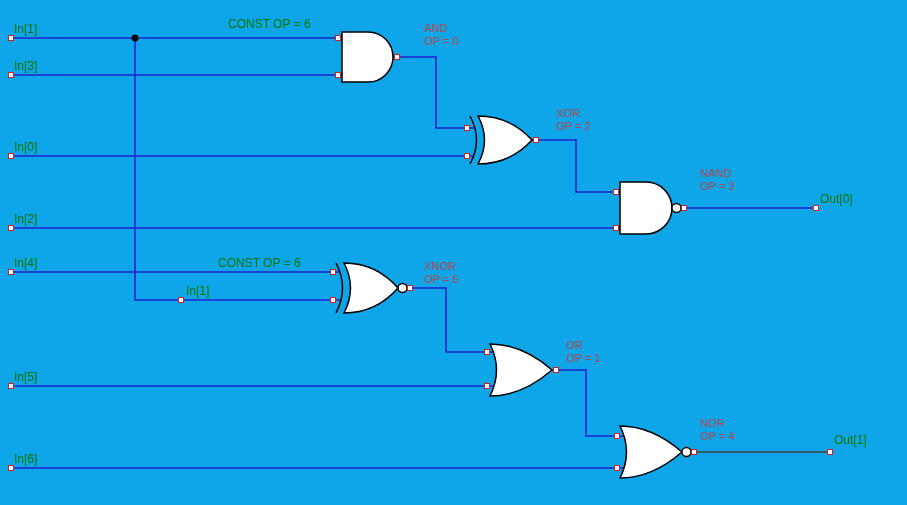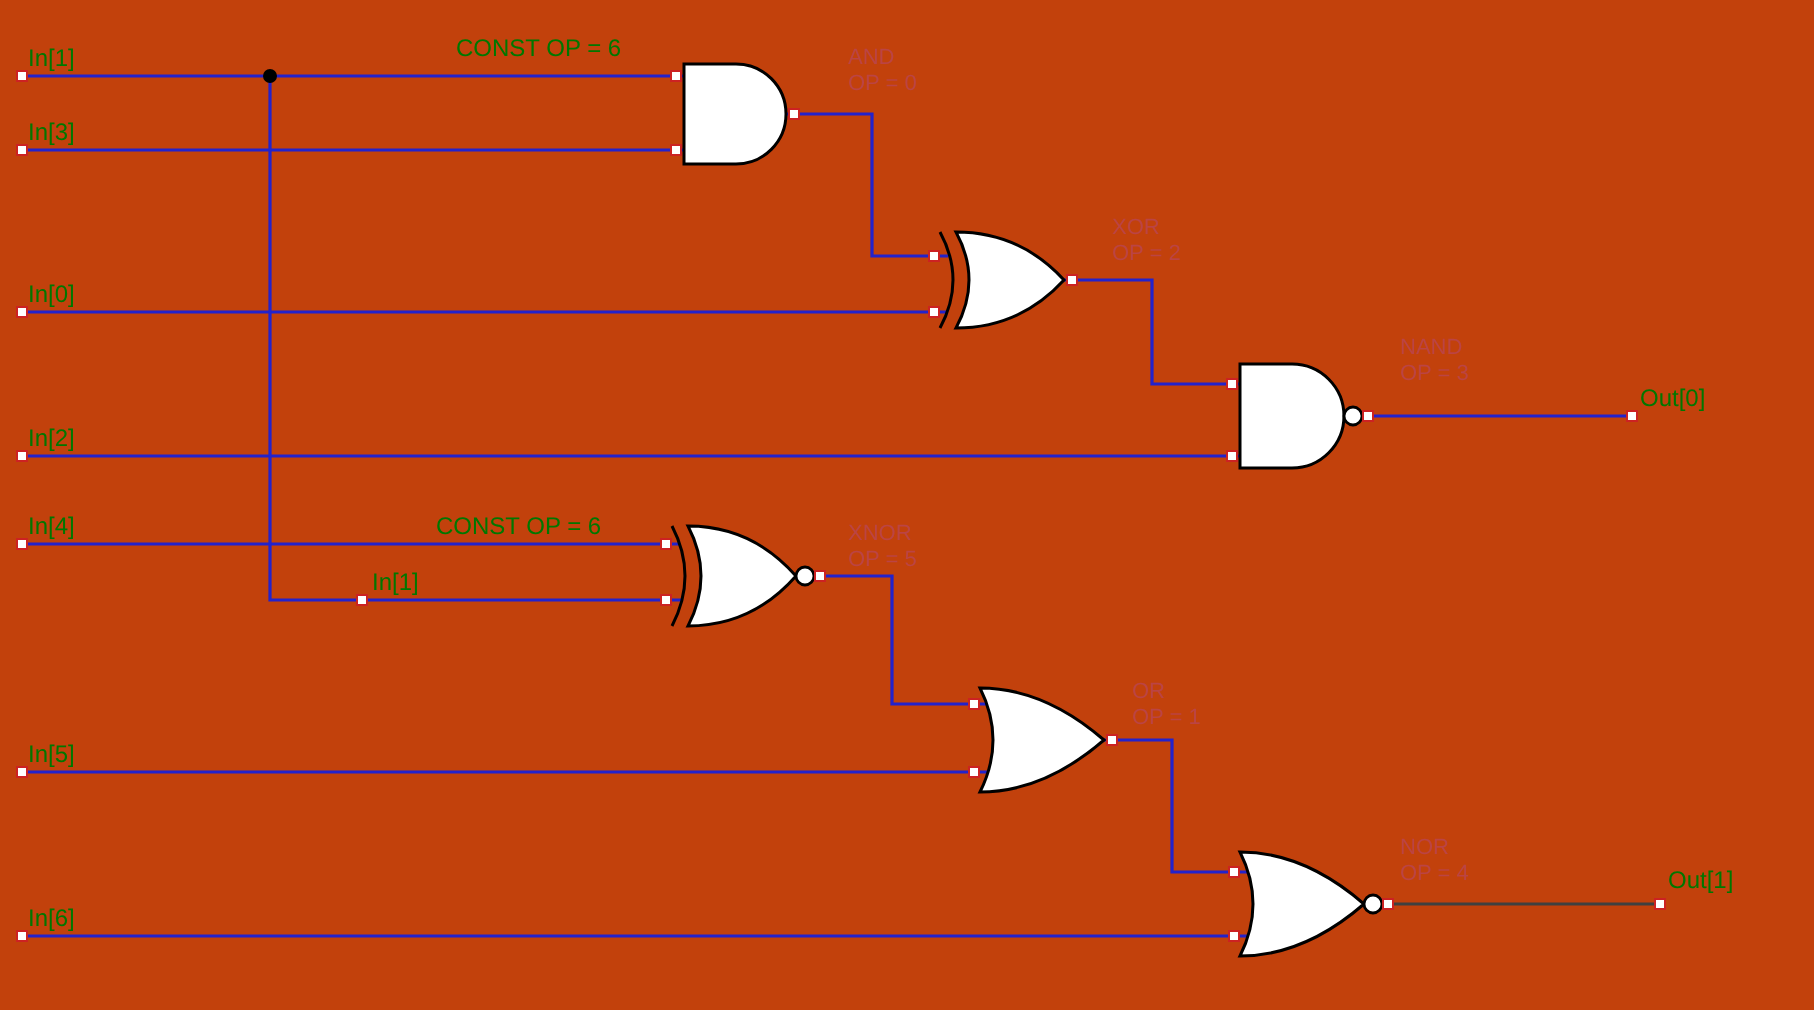--- a/index.html
+++ b/index.html
@@ -4,21 +4,21 @@
 <style>
   html, body {
     margin: 0;
     padding: 0;
     background: #ffffff;
   }
   .canvas-wrap {
     width: 907px;
     height: 505px;
     position: relative;
-    background: #c2410c;
+    background: #0ea5e9;
   }
   svg text {
     font-family: "Liberation Sans", sans-serif;
     user-select: none;
   }
   .t-green { fill: #007700; font-size: 12px; }
   .t-red   { fill: #bb4444; font-size: 11px; }
   .wire {
     stroke: #2222cc;
     stroke-width: 1.6;

